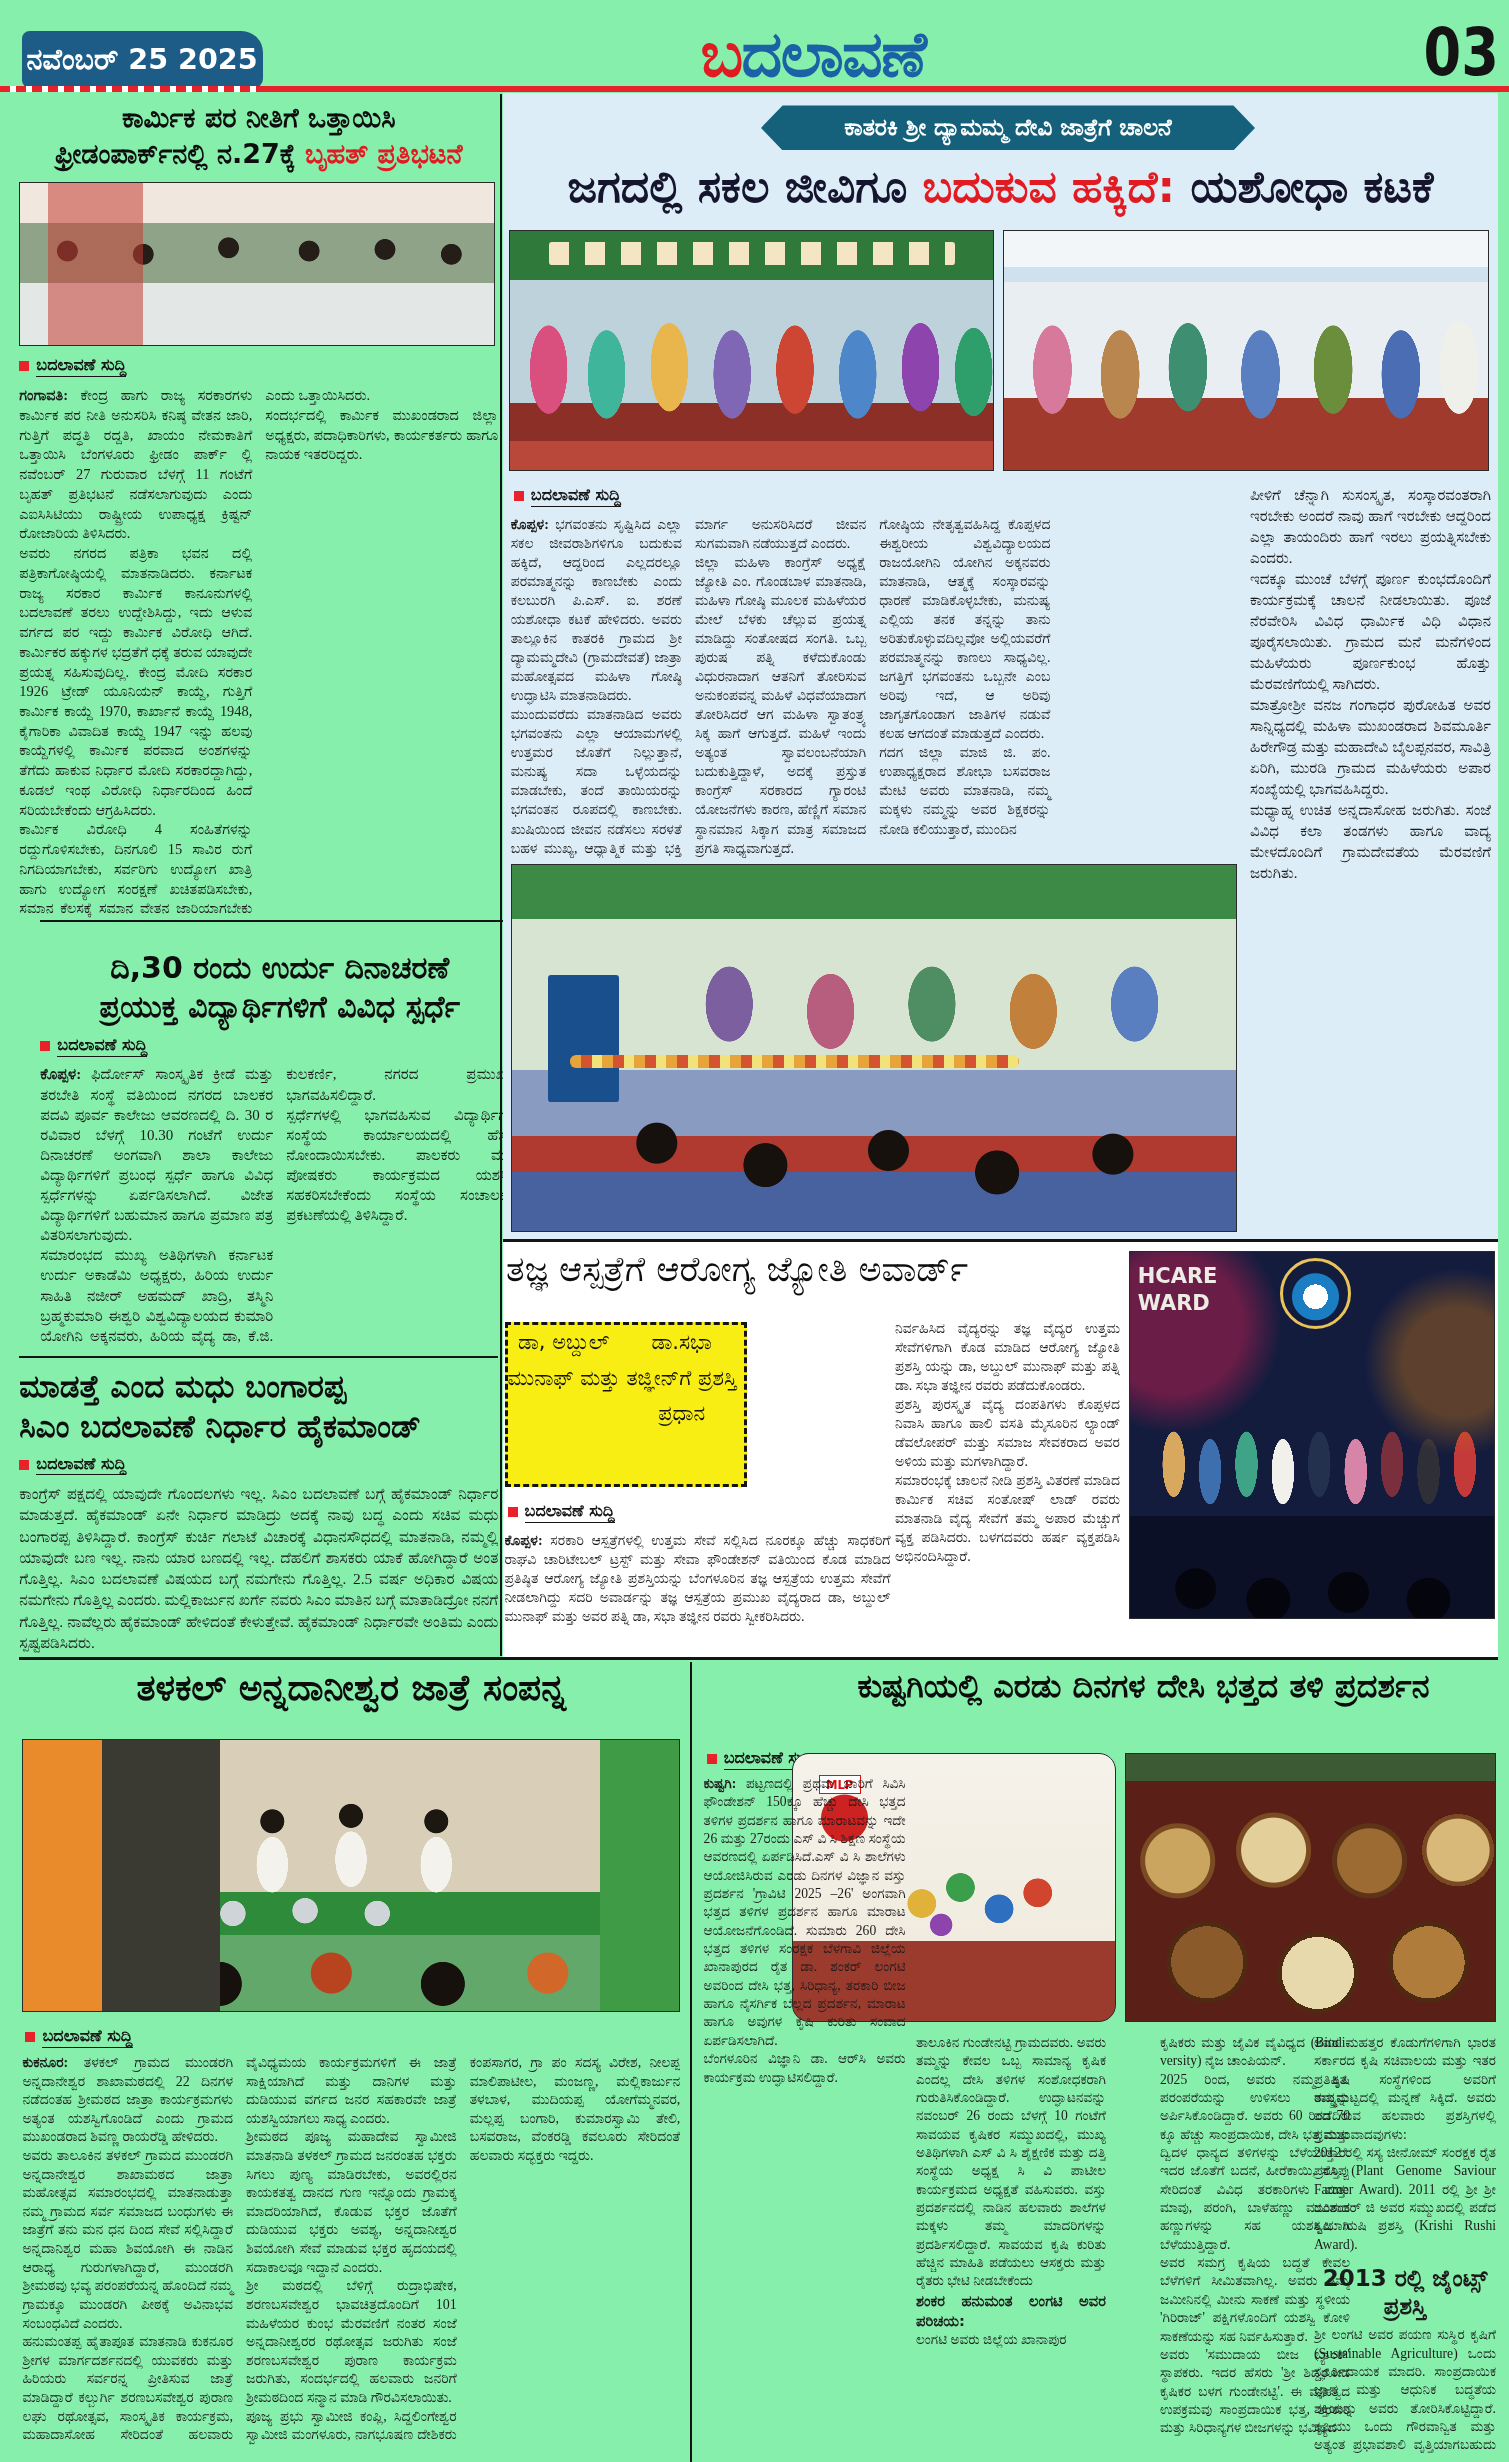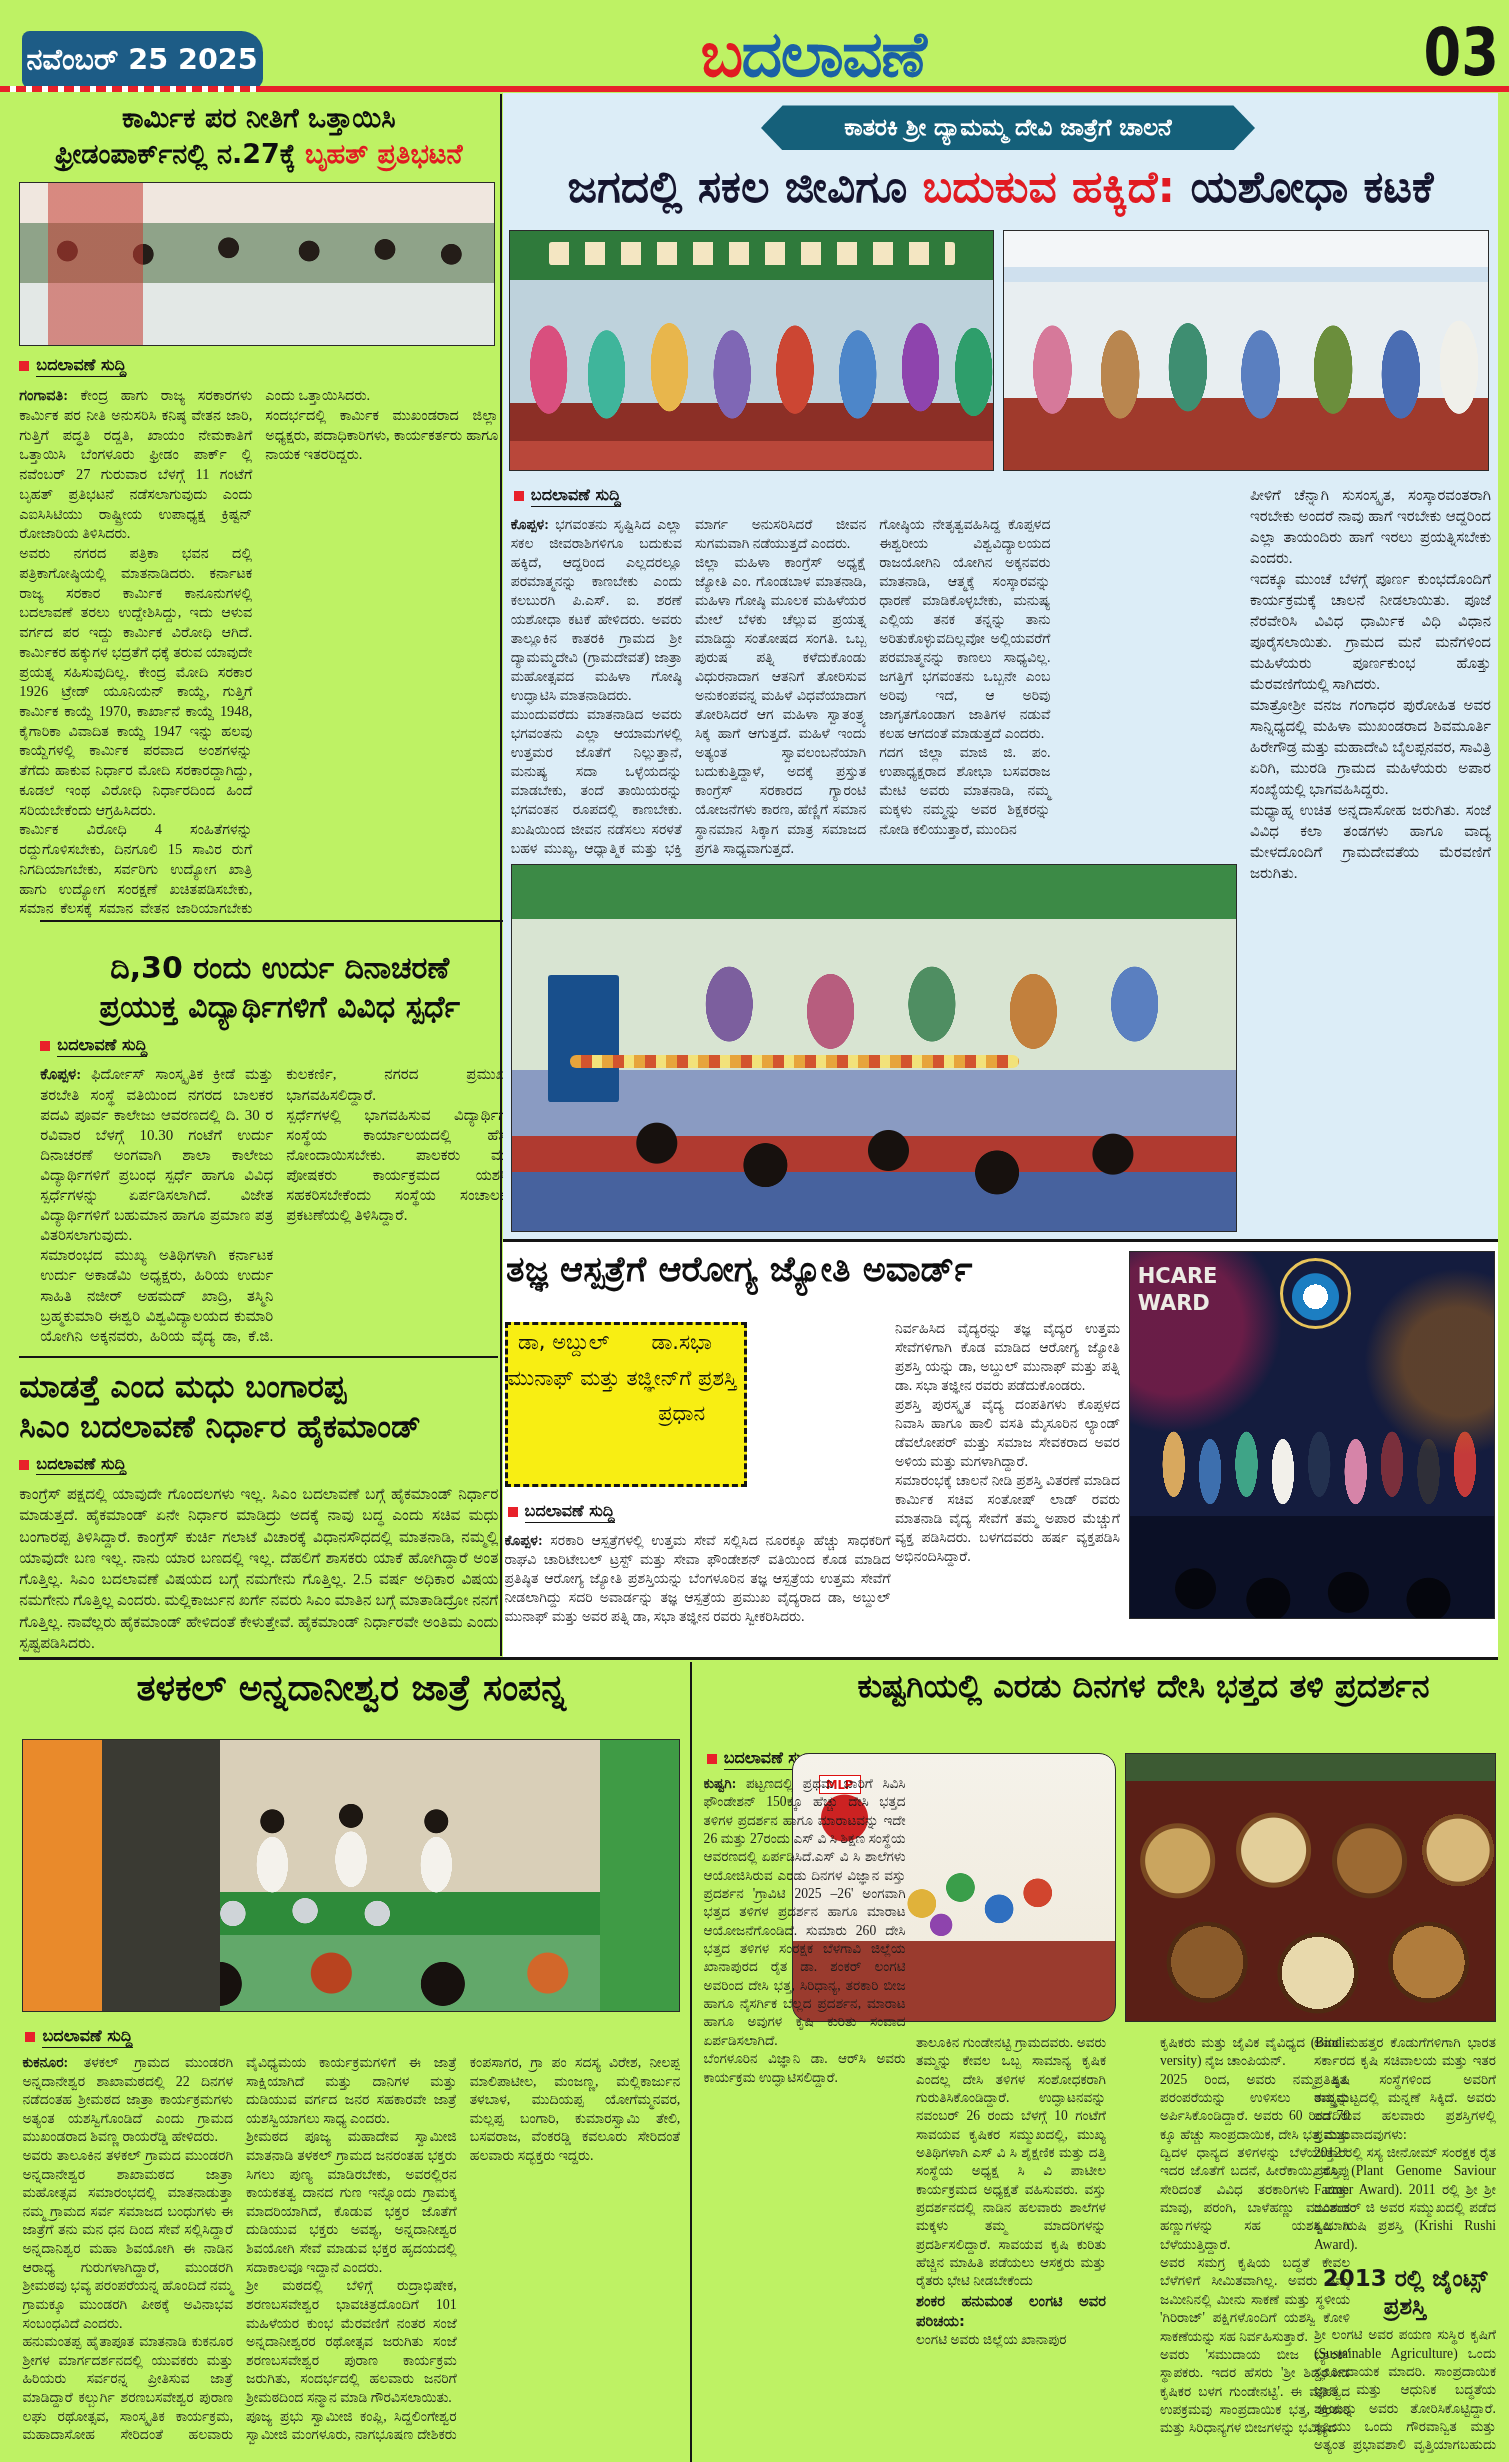--- a/index.html
+++ b/index.html
@@ -1,16 +1,16 @@
 <!DOCTYPE html>
 <html style="font-size:12.4px"><head>
 <meta charset="utf-8">
 <style>
   html,body{margin:0;padding:0;background:#e9e9e9;}
-  .page{position:relative;width:1510px;height:2462px;background:#bef264;overflow:hidden;
+  .page{position:relative;width:1510px;height:2462px;background:#86efac;overflow:hidden;
         font-family:"Liberation Serif","DejaVu Serif",serif;color:#1b1b1b;}
   
   .date-badge{position:absolute;left:21.6px;top:31px;width:241px;height:57px;background:#1d5c86;
     border-radius:7.7px 21.6px 9.3px 7.7px;color:#fff;font-family:"DejaVu Sans",sans-serif;
     font-weight:bold;font-size:28.6px;line-height:57px;text-align:center;}
   .masthead{position:absolute;left:0;right:0;top:23px;text-align:center;padding-left:116px;
     font-family:"DejaVu Sans",sans-serif;font-weight:bold;font-size:63px;line-height:1;color:#1b61a5;letter-spacing:-1.5px;}
   .masthead .first{color:#e11b22;}
   .pagenum{position:absolute;right:10.8px;top:20px;font-family:"DejaVu Sans",sans-serif;
     font-weight:800;font-size:66px;line-height:1;color:#141414;transform:scaleX(.82);transform-origin:right;}
@@ -108,21 +108,21 @@
       radial-gradient(circle at 83% 79%,#17110e 0 20px,rgba(0,0,0,0) 21px),
       linear-gradient(180deg,#d8e4d2 0 56%,#8a9bc2 56% 74%,#b03a30 74% 84%,#47629e 84%);}
   .podium{position:absolute;left:5%;top:30%;width:71px;height:127px;background:#184f8c;border-radius:3.1px;}
   .garland{position:absolute;left:8%;right:30%;top:52%;height:12.4px;
     background:repeating-linear-gradient(90deg,#e7a43b 0 10.8px,#d3542e 10.8px 21.6px,#f2e27a 21.6px 32px);border-radius:6.2px;}
   .m-rightcol{position:absolute;left:747px;top:392px;width:241px;height:747px;overflow:hidden;
     text-align:justify;font-size:15px;line-height:1.4;}
   
   .art-award{position:absolute;left:503px;top:1239px;width:995px;height:418px;background:#fff;border-top:3.1px solid #141414;box-sizing:border-box;}
   .aw-head{position:absolute;left:3.1px;top:7.7px;width:618px;font-family:"DejaVu Sans",sans-serif;
-    font-weight:700;font-size:35px;line-height:1.1;color:#0e0e0e;}
+    font-weight:400;font-size:35px;line-height:1.1;color:#0e0e0e;}
   .aw-box{position:absolute;left:1.5px;top:80px;width:242px;height:165px;background:#f8ee13;border:3.1px dashed #141414;
     box-sizing:border-box;display:flex;flex-direction:row;justify-content:center;text-align:center;
     font-family:"DejaVu Sans",sans-serif;font-weight:400;font-size:21px;line-height:1.7;color:#111;}
   .aw-byline{position:absolute;left:4.6px;top:259px;}
   .aw-col1{position:absolute;left:1.5px;top:289px;width:386px;height:124px;overflow:hidden;text-align:justify;font-size:14px;line-height:1.36;}
   .aw-col2{position:absolute;left:392px;top:77px;width:225px;height:337px;overflow:hidden;text-align:justify;font-size:14px;line-height:1.36;}
   .aw-photo{left:626px;top:9.3px;width:366px;height:368px;
     background:
       radial-gradient(circle at 12% 20%,rgba(190,30,80,.5) 0 69px,rgba(0,0,0,0) 108px),
       radial-gradient(circle at 90% 30%,rgba(200,120,20,.4) 0 54px,rgba(0,0,0,0) 93px),

